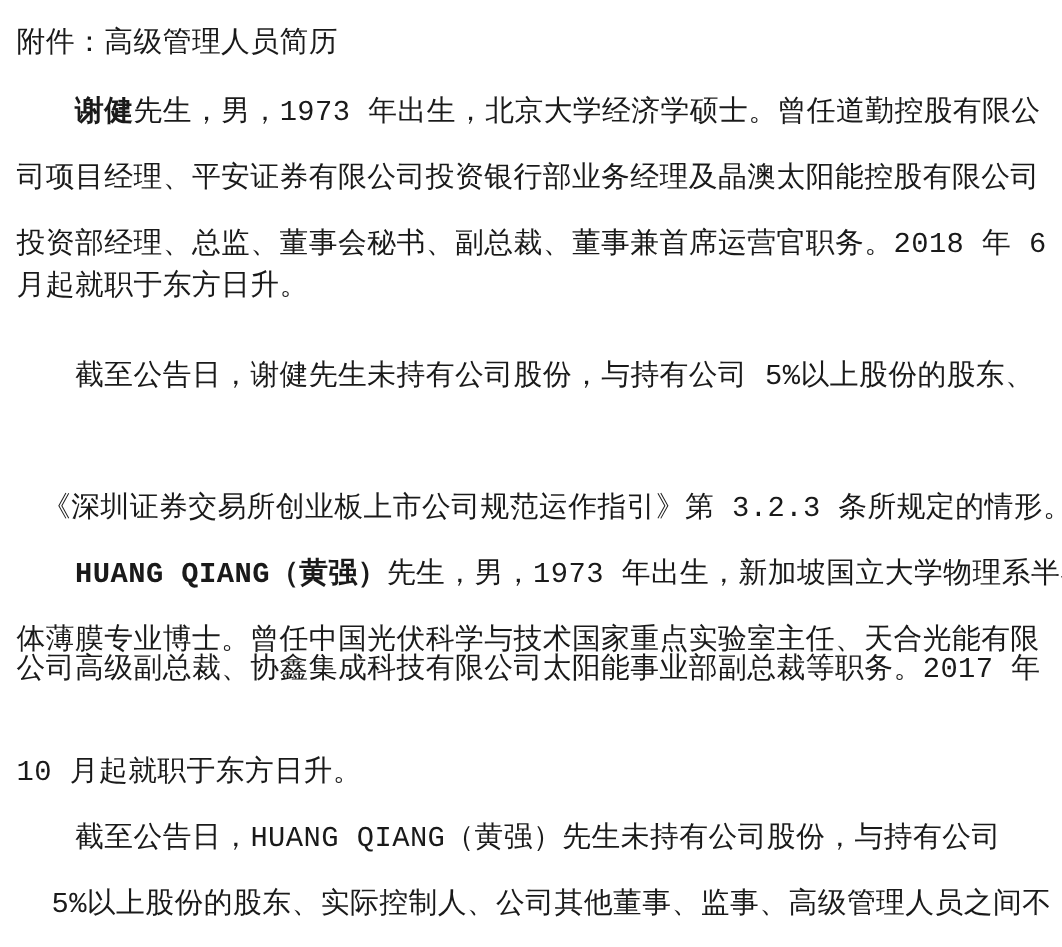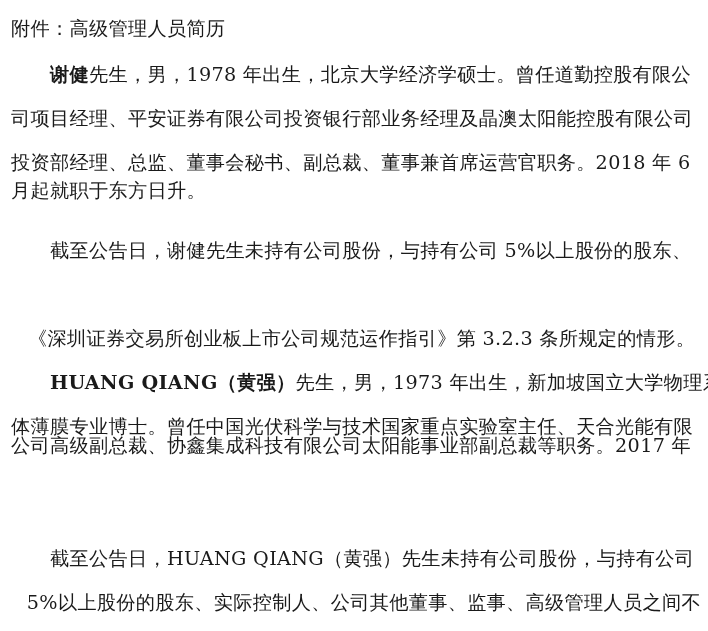--- a/index.html
+++ b/index.html
@@ -20,43 +20,45 @@
       height: 631px;
     }
     .line {
       position: absolute;
       left: 11px;
       width: 690px;
       font-size: 19.2px;
       line-height: 24px;
       white-space: nowrap;
       letter-spacing: 0.3px;
+      font-family: Liberation Mono, monospace;
     }
     .indent {
       left: 50px;
     }
     .bold {
       font-weight: bold;
     }
   </style>
 </head>
 <body>
 
 <div class="page">
 
   <div class="line" style="top:17px;">附件：高级管理人员简历</div>
 
-  <div class="line indent" style="top:63px;"><span class="bold">谢健</span><span>先生，男，1978 年出生，北京大学经济学硕士。曾任道勤控股有限公</span></div>
+  <div class="line indent" style="top:63px;"><span class="bold">谢健</span><span>先生，男，1973 年出生，北京大学经济学硕士。曾任道勤控股有限公</span></div>
   <div class="line" style="top:107px;">司项目经理、平安证券有限公司投资银行部业务经理及晶澳太阳能控股有限公司</div>
   <div class="line" style="top:151px;">投资部经理、总监、董事会秘书、副总裁、董事兼首席运营官职务。2018 年 6</div>
   <div class="line" style="top:179px;">月起就职于东方日升。</div>
 
   <div class="line indent" style="top:239px;">截至公告日，谢健先生未持有公司股份，与持有公司 5%以上股份的股东、</div>
   <div class="line" style="top:327px;margin-left:17px;">《深圳证券交易所创业板上市公司规范运作指引》第 3.2.3 条所规定的情形。</div>
 
   <div class="line indent" style="top:371px;"><span class="bold">HUANG QIANG（黄强）</span><span>先生，男，1973 年出生，新加坡国立大学物理系半导</span></div>
   <div class="line" style="top:415px;">体薄膜专业博士。曾任中国光伏科学与技术国家重点实验室主任、天合光能有限</div>
   <div class="line" style="top:434px;">公司高级副总裁、协鑫集成科技有限公司太阳能事业部副总裁等职务。2017 年</div>
+  <div class="line" style="top:503px;">10 月起就职于东方日升。</div>
 
   <div class="line indent" style="top:547px;">截至公告日，HUANG QIANG（黄强）先生未持有公司股份，与持有公司</div>
   <div class="line" style="top:591px;text-align:right;">5%以上股份的股东、实际控制人、公司其他董事、监事、高级管理人员之间不</div>
 
 </div>
 
 </body></html>

